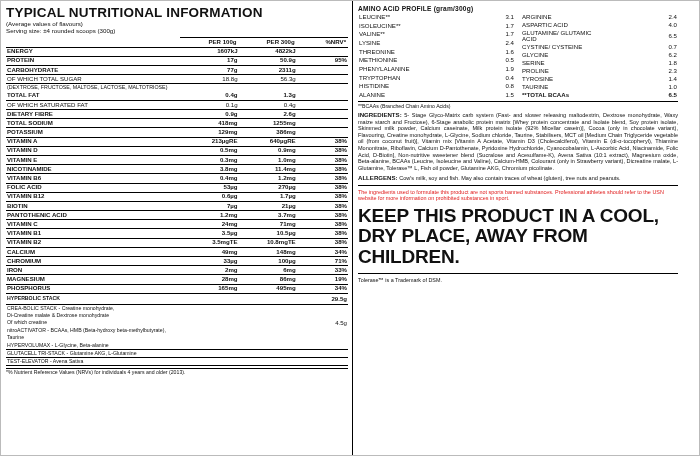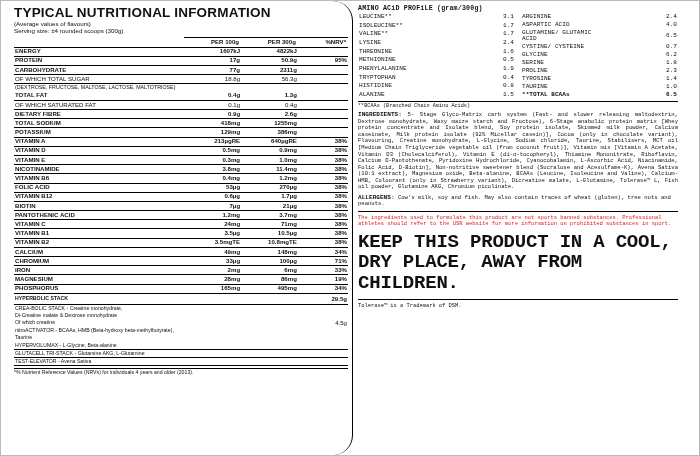--- a/index.html
+++ b/index.html
@@ -11,28 +11,26 @@
     overflow:hidden;
   }
   .page{
     position:relative;width:700px;height:456px;
     box-sizing:border-box;
     border:1px solid #bbb;
     display:flex;
   }
   .left{
     width:352px;box-sizing:border-box;
-    padding:4px 4px 0 13px;
+    padding:4px 4px 0 5px;
     border-right:1px solid #000;
-    border-radius:20px;
   }
   .right{
     flex:1;box-sizing:border-box;
     padding:4px 21px 0 5px;
-    font-family:Liberation Mono, monospace;
   }
   
   h1.title{
     font-size:13.5px;font-weight:bold;letter-spacing:.2px;
     margin:1px 0 0 0;line-height:1.05;
   }
   .sub{font-size:6.2px;margin:1px 0 0 0;line-height:1.1;}
   .serving{font-size:6.2px;margin:0 0 2px 0;line-height:1.1;}
   table.nutri{
     width:100%;border-collapse:collapse;font-size:6.1px;

